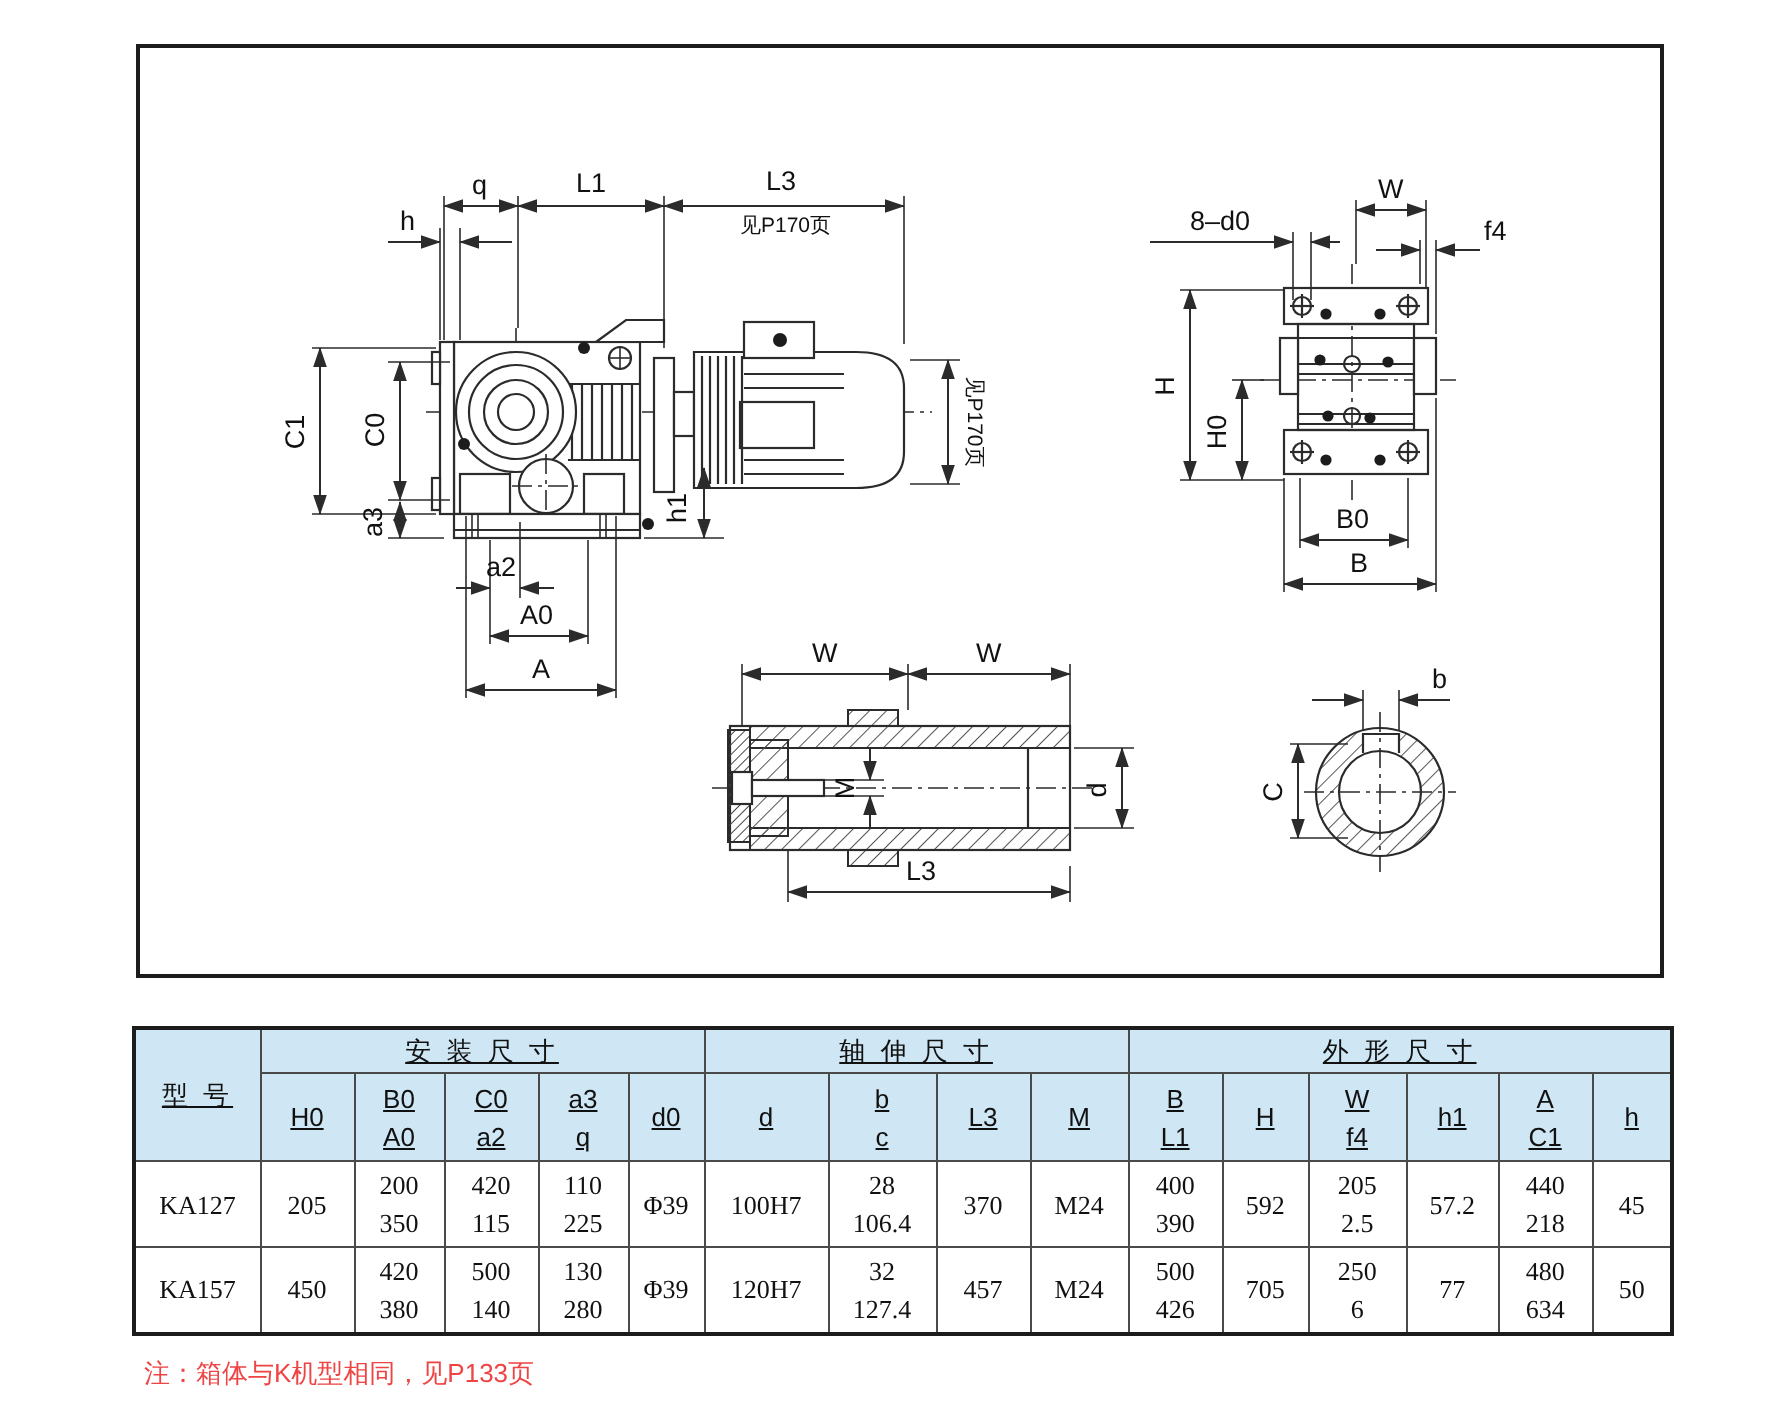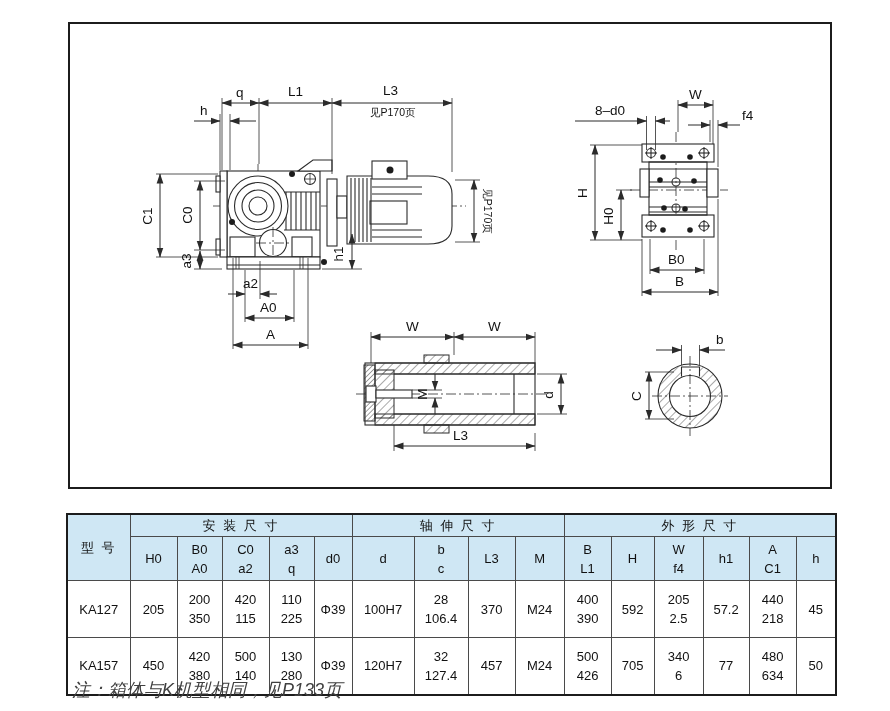--- a/index.html
+++ b/index.html
@@ -22,26 +22,26 @@
   #table-wrap{position:absolute;left:66px;top:513px;}
   table[data-name="dimensions-table"]{
     border-collapse:collapse;table-layout:fixed;width:768px;
     font-size:13px;border:2px solid #1c1c1c;
   }
   table[data-name="dimensions-table"] th,
   table[data-name="dimensions-table"] td{
     border:1px solid #4a4a4a;text-align:center;vertical-align:middle;padding:0;
     font-weight:normal;background:#fff;
   }
-  table[data-name="dimensions-table"] thead th{background:var(--hdr,#cfe7f4);}
+  table[data-name="dimensions-table"] thead th{background:var(--hdr,#cfe7f4);text-decoration:underline;}
   tr.grp-row th{height:21px;letter-spacing:2px;}
   tr.sub-row th{height:43px;line-height:19px;}
-  tbody tr{height:57px;line-height:19px;}
+  tbody tr{height:43px;line-height:19px;font-family:Liberation Serif, serif;}
   .two span{display:block;}
-  #note{position:absolute;left:72px;top:678px;font-size:18px;color:#404040;font-style:italic;}
+  #note{position:absolute;left:72px;top:678px;font-size:13px;color:#ef4444;}
 </style>
 </head>
 <body data-name="catalog-page">
 
 <div id="drawing-box" data-name="technical-drawing-panel">
 <svg width="760" height="463" viewBox="0 0 760 463" data-name="technical-drawings">
   <defs>
     <marker id="arr" viewBox="0 0 10 10" refX="9.5" refY="5" markerWidth="10" markerHeight="10" orient="auto-start-reverse">
       <path d="M0,1.6 L10,5 L0,8.4 Z" fill="#2b2b2b"></path>
     </marker>
@@ -444,21 +444,21 @@
             <span>127.4</span>
           </td>
           <td data-name="value-cell">457</td>
           <td data-name="value-cell">M24</td>
           <td data-name="value-cell" class="two">
             <span>500</span>
             <span>426</span>
           </td>
           <td data-name="value-cell">705</td>
           <td data-name="value-cell" class="two">
-            <span>340</span>
+            <span>250</span>
             <span>6</span>
           </td>
           <td data-name="value-cell">77</td>
           <td data-name="value-cell" class="two">
             <span>480</span>
             <span>634</span>
           </td>
           <td data-name="value-cell">50</td>
         </tr>
       </tbody>

